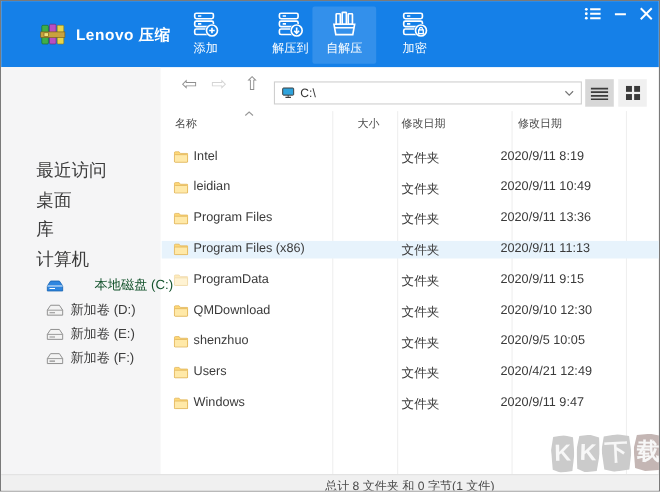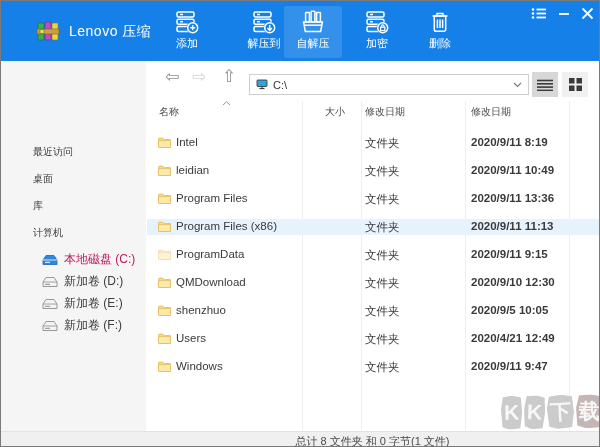--- a/index.html
+++ b/index.html
@@ -6,53 +6,53 @@
   html,body { background:#fff; }
   body { font-family:"Liberation Sans","DejaVu Sans",sans-serif; }
   .window {
     position:relative; width:600px; height:447px; overflow:hidden;
     background:#fff; border:1px solid #7a7a7a;
   }
   
   .titlebar { position:absolute; left:0; top:0; width:100%; height:60px; background:#1580E8; }
   .app-icon { position:absolute; left:35px; top:18px; width:24px; height:24px; }
   .app-title { position:absolute; left:68px; top:0; height:60px; line-height:60px;
-    color:#fff; font-size:14px; font-weight:normal; letter-spacing:.5px; }
+    color:#fff; font-size:14px; font-weight:bold; letter-spacing:.5px; }
   .tb-btn { position:absolute; top:5px; width:58px; height:52px; text-align:center; cursor:default; border-radius:2px; }
   .tb-btn.hl { background:rgba(255,255,255,.13); }
   .tb-btn .ic { display:block; margin:3px auto 0; width:26px; height:26px; }
   .tb-btn .lb { display:block; margin-top:1px; color:#fff; font-size:11px; }
   .winctl { position:absolute; top:5px; height:16px; color:#fff; }
   
   .sidebar { position:absolute; left:0; top:60px; width:145px; height:370px; background:#F5F5F6; }
-  .side-item { position:absolute; left:32px; font-size:10px; color:#3c3c3c; white-space:nowrap; cursor:default; }
+  .side-item { position:absolute; left:32px; font-size:16px; color:#3c3c3c; white-space:nowrap; cursor:default; }
   .drive-item { position:absolute; left:41px; font-size:12px; color:#3c3c3c; white-space:nowrap; cursor:default; display:flex; align-items:center; }
   .drive-item svg { margin-right:6px; }
-  .drive-item.sel { color:#be185d; }
+  .drive-item.sel { color:#14532d;gap:22px; }
   .nav-btn { position:absolute; top:67px; font-size:17px; color:#8f8f8f; line-height:1; cursor:default; }
   .nav-btn.dis { color:#d4d4d4; }
   .addressbox { position:absolute; left:248px; top:73px; width:280px; height:21px;
     border:1px solid #cfcfcf; background:#fff; display:flex; align-items:center; padding:0 6px; }
   .addressbox .addr-text { font-size:11px; color:#333; margin-left:5px; flex:1; }
   .viewbtn { position:absolute; top:71px; width:26px; height:25px; display:flex; align-items:center; justify-content:center; cursor:default; }
   .viewbtn.active { background:#d7d7d7; }
   .viewbtn.idle { background:#f0f0f0; }
   
   .colsep { position:absolute; top:100px; width:1px; height:330px; background:#efefef; }
   .hdr { position:absolute; top:104px; font-size:10px; color:#4a4a4a; white-space:nowrap; cursor:default; }
   .sortcaret { position:absolute; left:365px; top:100px; }
   
   .rows { position:absolute; left:146px; top:122px; width:452px; }
   .frow { position:relative; height:16px; width:100%;margin-top:12px; }
   .frow.sel { background:#E7F3FC; }
   .frow span { position:absolute; top:1px; font-size:11.5px; color:#3a3a3a; white-space:nowrap; }
   .frow .c-icon { left:11px; top:2px; }
   .frow .c-name { left:29px; }
   .frow .c-type { left:218px; }
-  .frow .c-date { left:324px;font-weight:bold; }
+  .frow .c-date { left:308px; }
   .frow.hid .c-icon { opacity:.5; }
   
   .statusbar { position:absolute; left:0; top:430px; width:100%; height:17px;
     background:#F0F0F0; border-top:1px solid #e2e2e2; }
   .status-text { position:absolute; left:145px; right:0; top:2px; text-align:center;
     font-size:11px; color:#4a4a4a; }
   
   .wm-logo { position:absolute; right:-4px; bottom:17px; white-space:nowrap; transform:rotate(-1deg); }
   .wm-logo span { display:inline-block; background:#cbcbcb; color:#f7f7f7; font-weight:bold;
     font-size:21px; line-height:1; padding:6px 3px 7px; margin-left:2px;
@@ -127,31 +127,20 @@
         <line x1="6" y1="5.5" x2="9" y2="5.5"></line>
           <line x1="6" y1="12.7" x2="9" y2="12.7"></line>
         <circle cx="18.7" cy="18.7" r="6.2" fill="#1580E8" stroke="none"></circle>
         <circle cx="18.7" cy="18.7" r="5"></circle>
         <rect x="16.6" y="18.2" width="4.2" height="3.4" stroke-width="1.2"></rect>
         <path d="M17.4 18.2 v-1 a1.3 1.3 0 0 1 2.6 0 v1" stroke-width="1.2"></path>
       </svg>
       <span class="lb">加密</span>
     </div>
 
-    <div class="tb-btn" style="left:410px">
-      <svg class="ic" viewBox="0 0 26 26" fill="none" stroke="#fff" stroke-width="1.5">
-        <line x1="5.5" y1="7" x2="20.5" y2="7"></line>
-        <path d="M10 7 V4.6 h6 V7"></path>
-        <path d="M7.3 7 h11.4 v13.5 a1.8 1.8 0 0 1 -1.8 1.8 H9.1 a1.8 1.8 0 0 1 -1.8 -1.8 z"></path>
-        <line x1="10.4" y1="10.5" x2="10.4" y2="19"></line>
-          <line x1="13" y1="10.5" x2="13" y2="19"></line>
-          <line x1="15.6" y1="10.5" x2="15.6" y2="19"></line>
-      </svg>
-      <span class="lb">删除</span>
-    </div>
 
     <div class="winctl" style="left:530px">
       <svg width="16" height="13" viewBox="0 0 16 13">
         <circle cx="2" cy="2.5" r="1.3" fill="#fff"></circle>
           <circle cx="2" cy="6.5" r="1.3" fill="#fff"></circle>
           <circle cx="2" cy="10.5" r="1.3" fill="#fff"></circle>
         <line x1="5.5" y1="2.5" x2="15" y2="2.5" stroke="#fff" stroke-width="1.8"></line>
         <line x1="5.5" y1="6.5" x2="15" y2="6.5" stroke="#fff" stroke-width="1.8"></line>
         <line x1="5.5" y1="10.5" x2="15" y2="10.5" stroke="#fff" stroke-width="1.8"></line>
       </svg>

